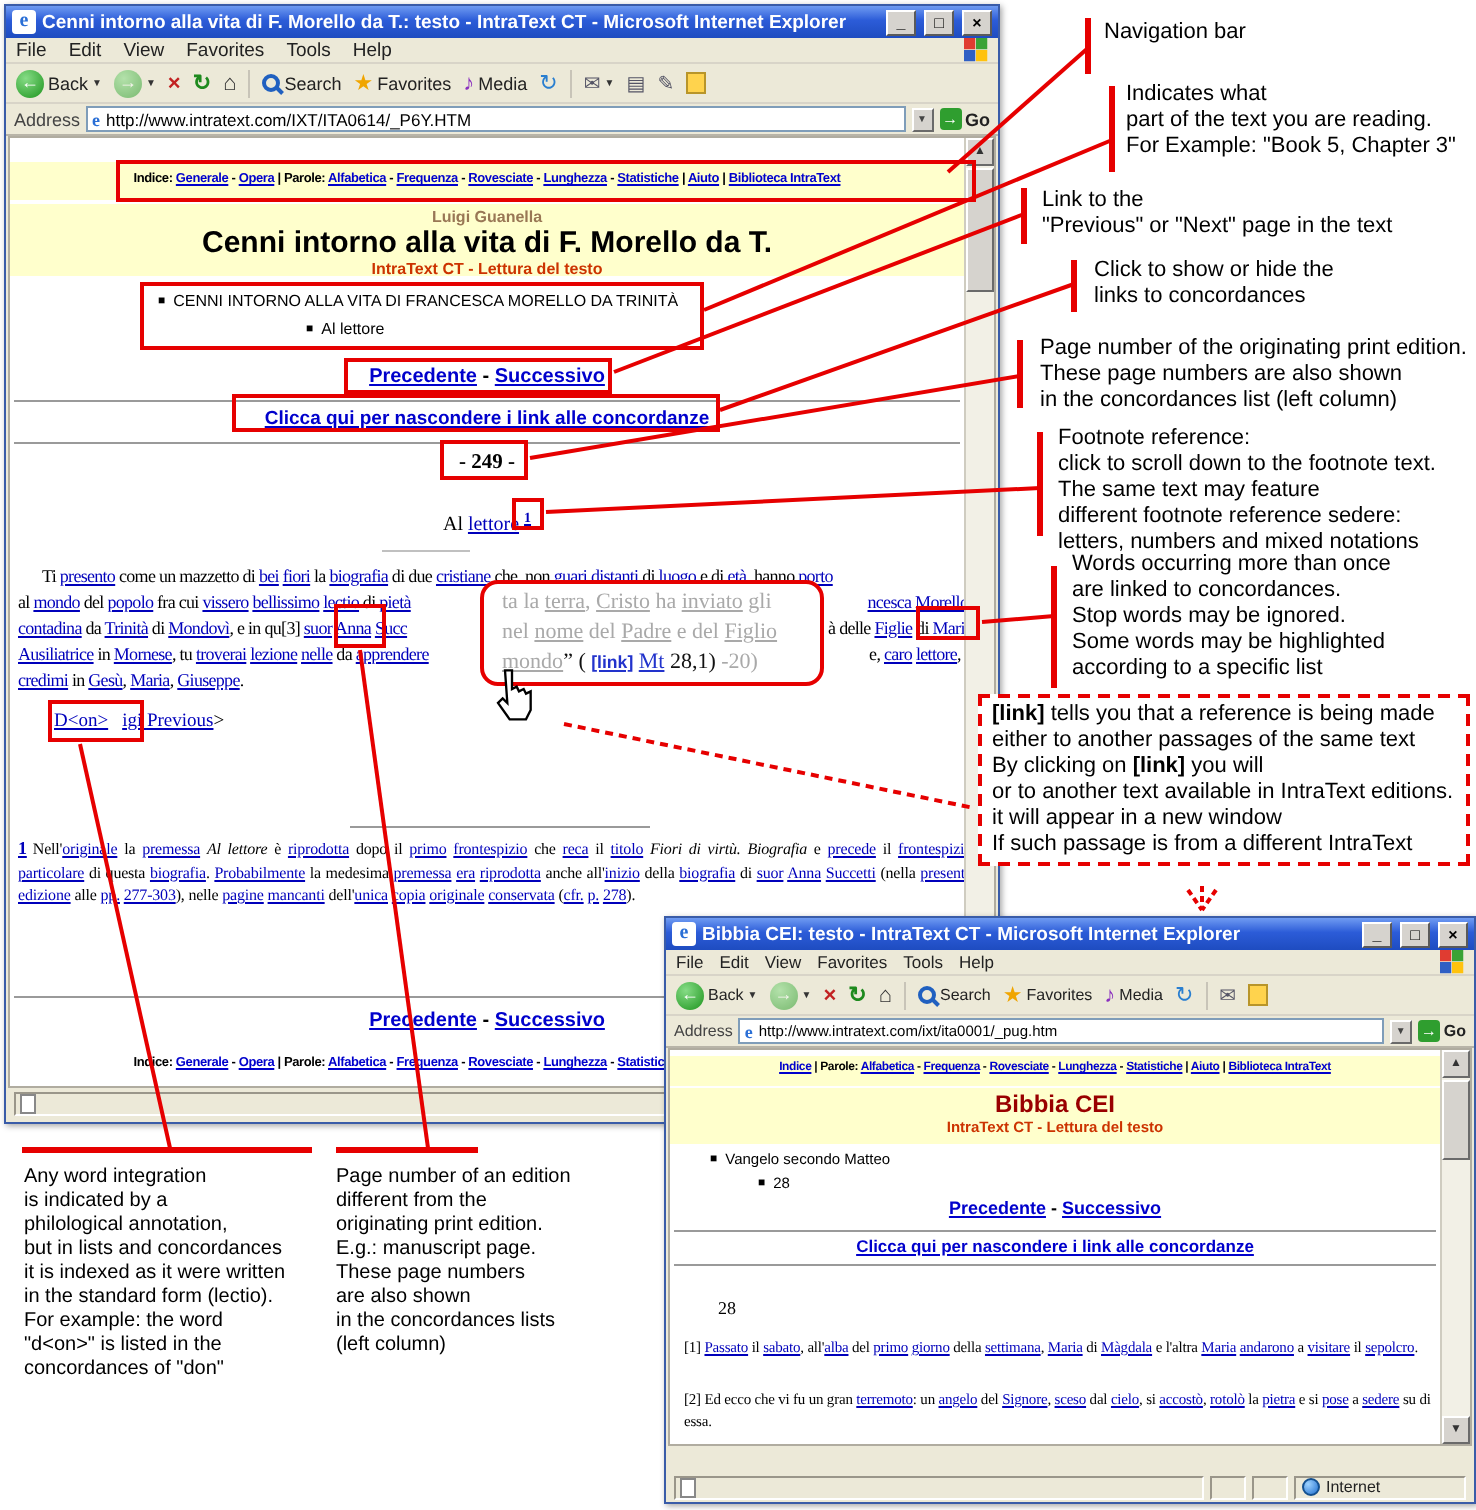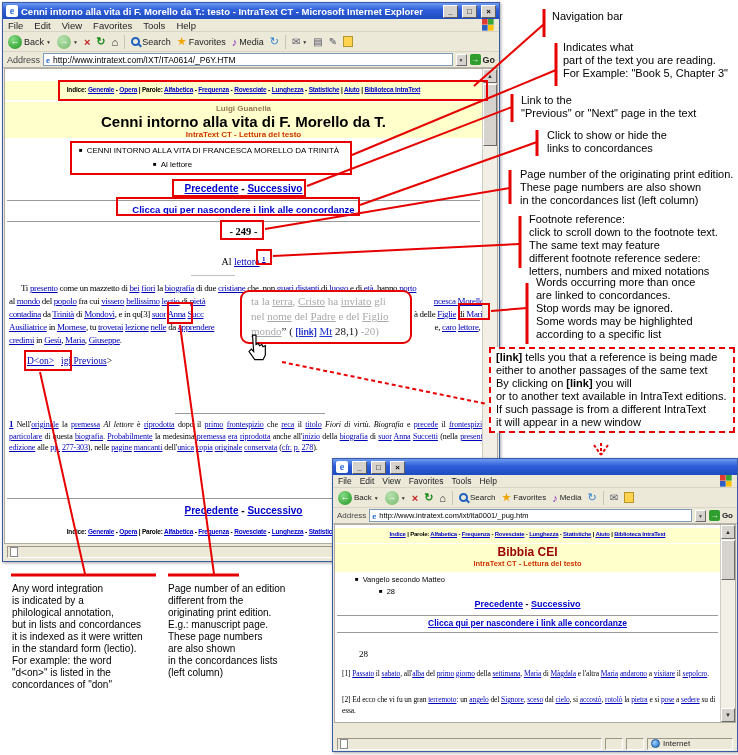--- a/index.html
+++ b/index.html
@@ -262,20 +262,21 @@
       <span class="szone net">
           <span class="globe"></span>
           <span>Internet</span>
         </span>
     </div>
   </div>
 
   <div class="win w2">
     <div class="titlebar">
       <span class="ie-ico">e</span>
+      <span class="title-text">Bibbia CEI: testo - IntraText CT - Microsoft Internet Explorer</span>
       <span class="wbtn">_</span>
       <span class="wbtn">□</span>
       <span class="wbtn">×</span>
     </div>
     <div class="menubar">
       <span>File</span>
       <span>Edit</span>
       <span>View</span>
       <span>Favorites</span>
       <span>Tools</span>
@@ -438,22 +439,22 @@
   <div class="ann" style="left:536px;top:276px">Words occurring more than once
 are linked to concordances.
 Stop words may be ignored.
 Some words may be highlighted
 according to a specific list</div>
   <div class="linkbox">
     <div><span class="b">[link]</span><span> tells you that a reference is being made</span></div>
     <div><span>either to another passages of the same text</span></div>
     <div><span>By clicking on </span><span class="b">[link]</span><span> you will</span></div>
     <div><span>or to another text available in IntraText editions.</span></div>
+    <div><span>it will appear in a new window</span></div>
     <div><span>If such passage is from a different IntraText</span></div>
-    <div><span>it will appear in a new window</span></div>
   </div>
   <div class="ann annsm" style="left:12px;top:583px">Any word integration
 is indicated by a
 philological annotation,
 but in lists and concordances
 it is indexed as it were written
 in the standard form (lectio).
 For example: the word
 "d&lt;on&gt;" is listed in the
 concordances of "don"</div>

